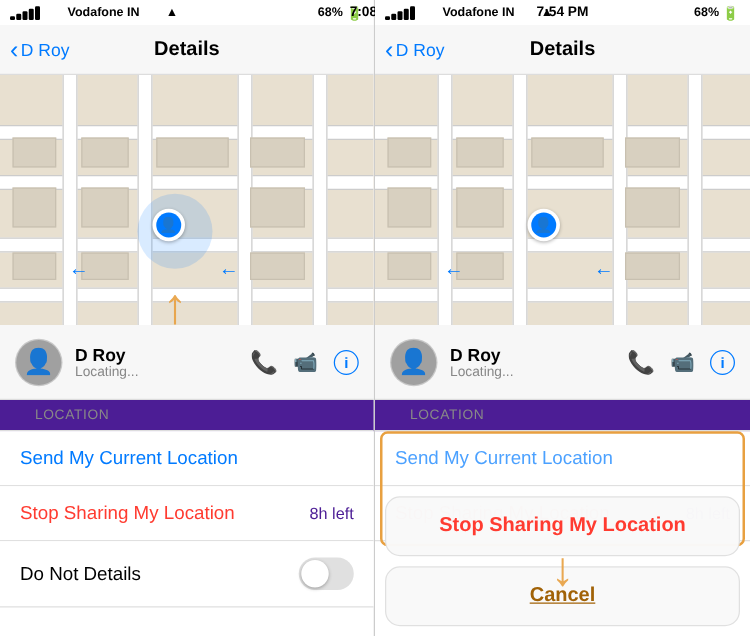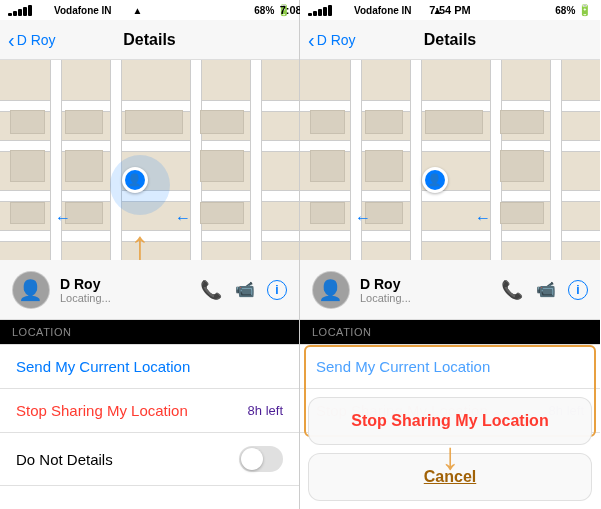--- a/index.html
+++ b/index.html
@@ -165,22 +165,22 @@
       color: #fff;
       font-size: 20px;
     }
     .contact-info { flex: 1; }
     .contact-name { font-size: 14px; font-weight: 600; color: #000; }
     .contact-status { font-size: 11px; color: #888; }
     .contact-actions { display: flex; gap: 12px; align-items: center; }
 
     
     .section-header {
-      background: #000000;
-      padding: 6px 12px;
+      background: #4c1d95;
+      padding: 6px 28px;
       font-size: 11px;
       color: #888;
       font-weight: 500;
       letter-spacing: 0.5px;
       border-bottom: 1px solid #ddd;
       flex-shrink: 0;
     }
 
     
     .list-item {

